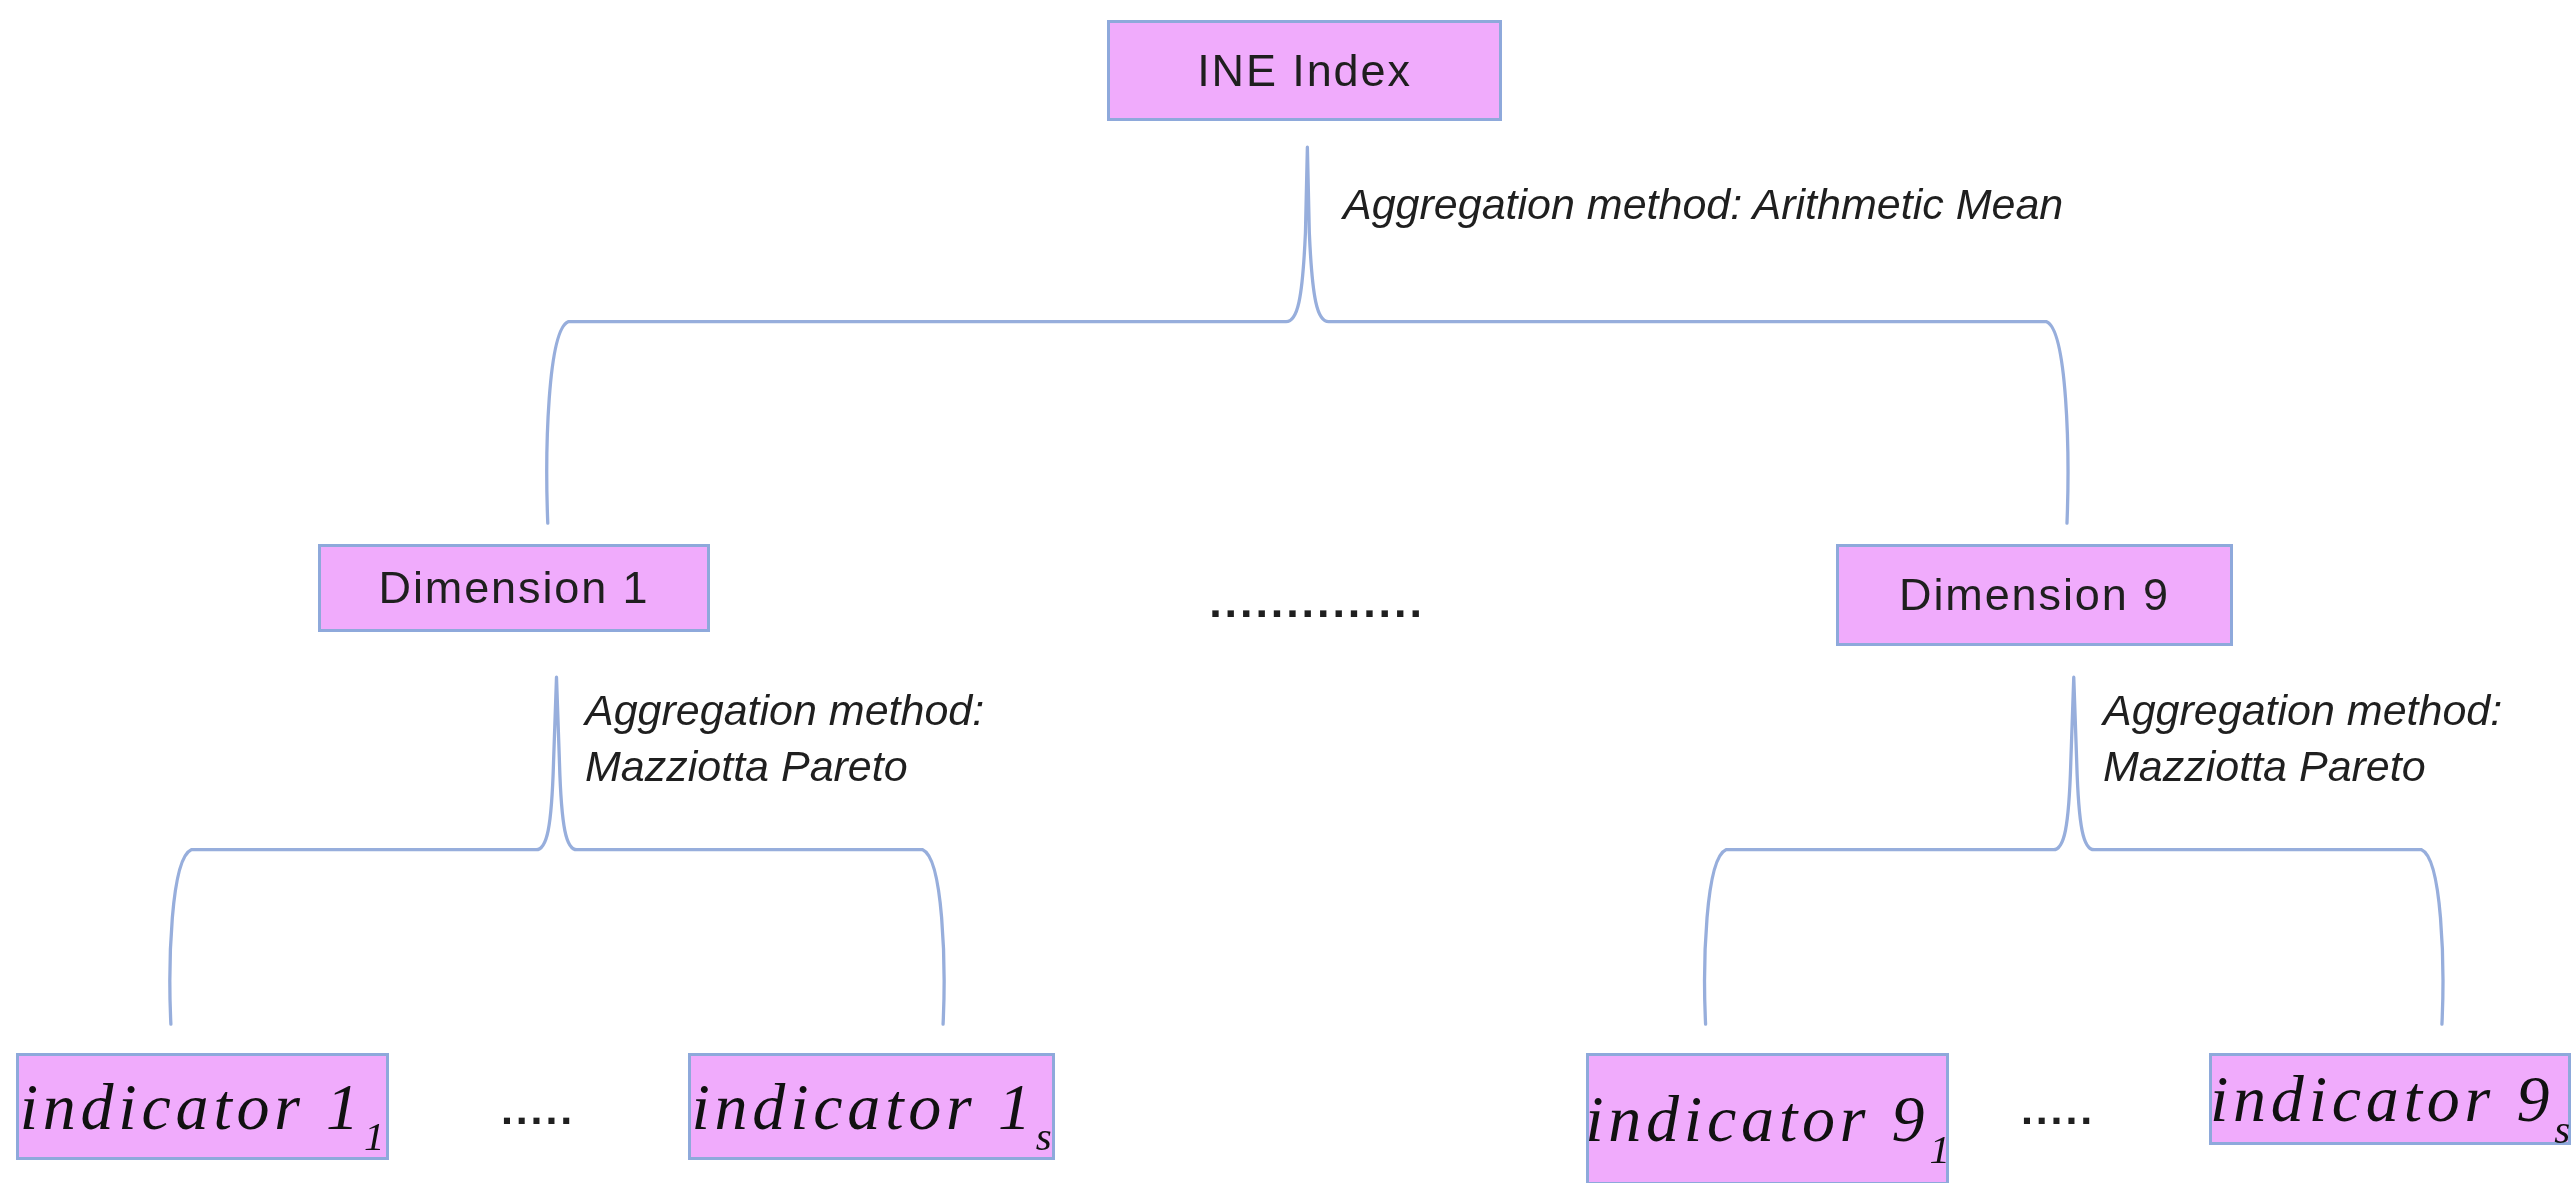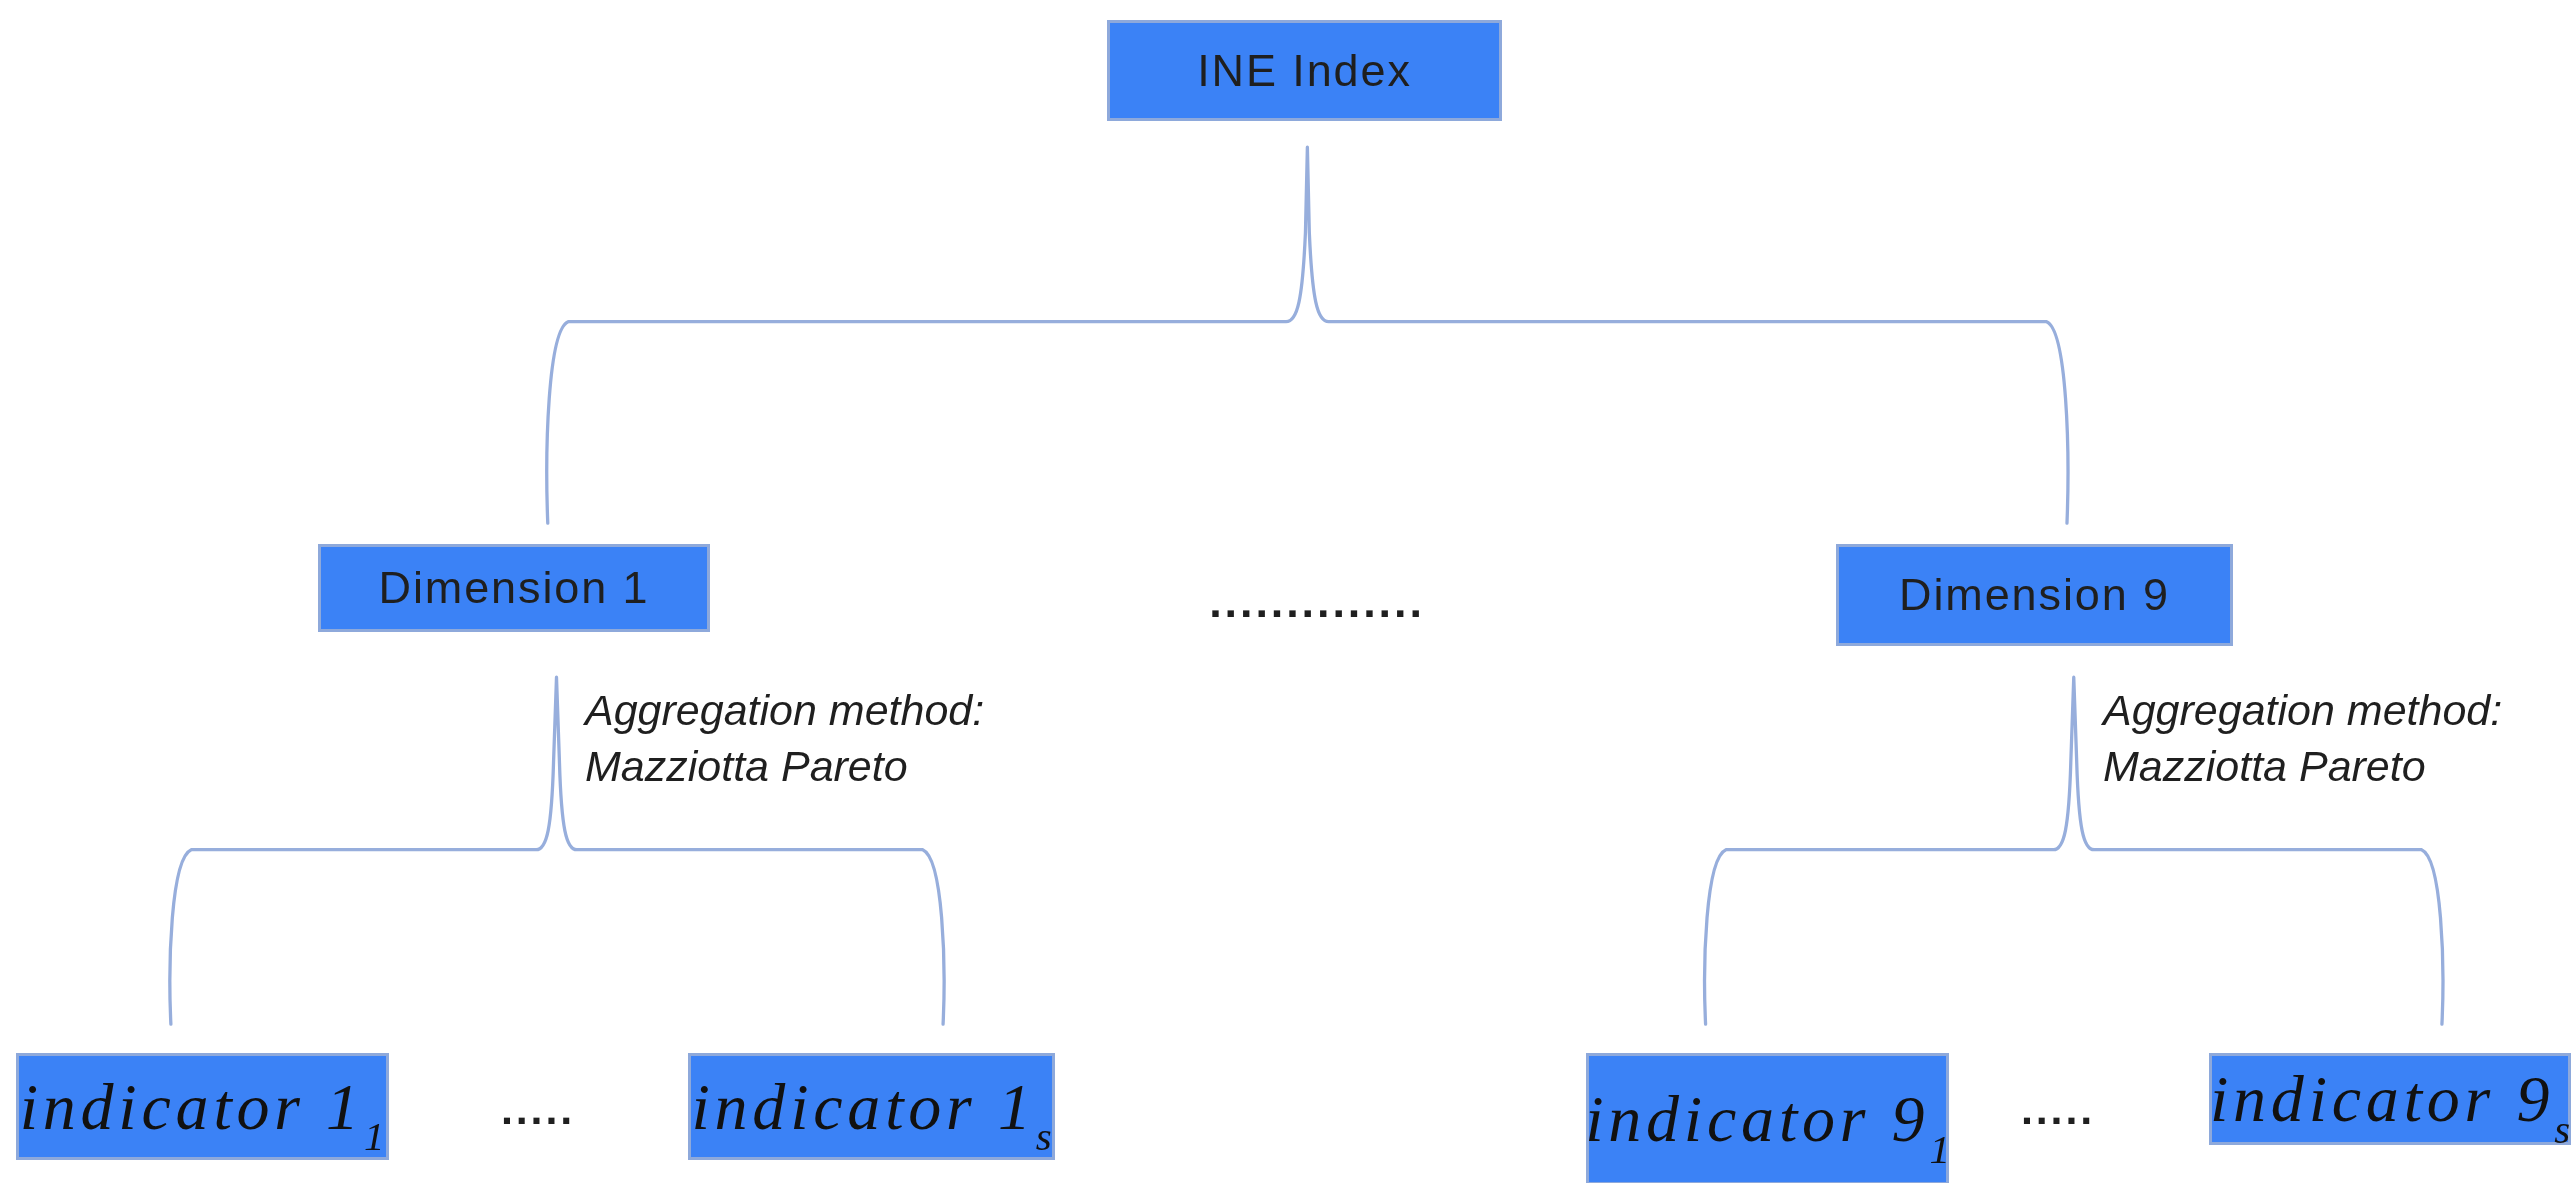--- a/index.html
+++ b/index.html
@@ -20,21 +20,21 @@
   .connectors path {
     fill: none;
     stroke: #97aedc;
     stroke-width: 3.4;
     stroke-linecap: round;
     stroke-linejoin: round;
   }
   .box {
     position: absolute;
     box-sizing: border-box;
-    background: #3b82f6;
+    background: #f0abfc;
     border: 3.9px solid #8ea9db;
     display: flex;
     align-items: center;
     justify-content: center;
   }
   .node-label {
     font-size: 45px;
     letter-spacing: 1.9px;
     color: #1f1f1f;
     white-space: nowrap;
@@ -84,20 +84,21 @@
 
     <path d="M 176 1057 C 173 995, 176 886, 197 877 L 553 877 C 564 877, 569 855, 571 785 L 574 699 L 577 785 C 579 855, 584 877, 595 877 L 952 877 C 973 886, 976 995, 973 1057"></path>
 
     <path d="M 1760 1057 C 1757 995, 1760 886, 1781 877 L 2119 877 C 2130 877, 2135 855, 2137 785 L 2140 699 L 2143 785 C 2145 855, 2150 877, 2161 877 L 2499 877 C 2520 886, 2523 995, 2520 1057"></path>
   </svg>
 
   <div class="box" style="left:1107px; top:20.4px; width:395px; height:101px;">
     <span class="node-label">INE Index</span>
   </div>
 
+  <div class="agg-note" style="left:1343px; top:176px;">Aggregation method: Arithmetic Mean</div>
 
   <div class="box" style="left:318px; top:544px; width:392px; height:88px;">
     <span class="node-label">Dimension 1</span>
   </div>
 
   <div class="dots dots-mid" style="left:1191px; top:576px; width:252px;">..............</div>
 
   <div class="box" style="left:1836px; top:544px; width:397px; height:102px;">
     <span class="node-label">Dimension 9</span>
   </div>

